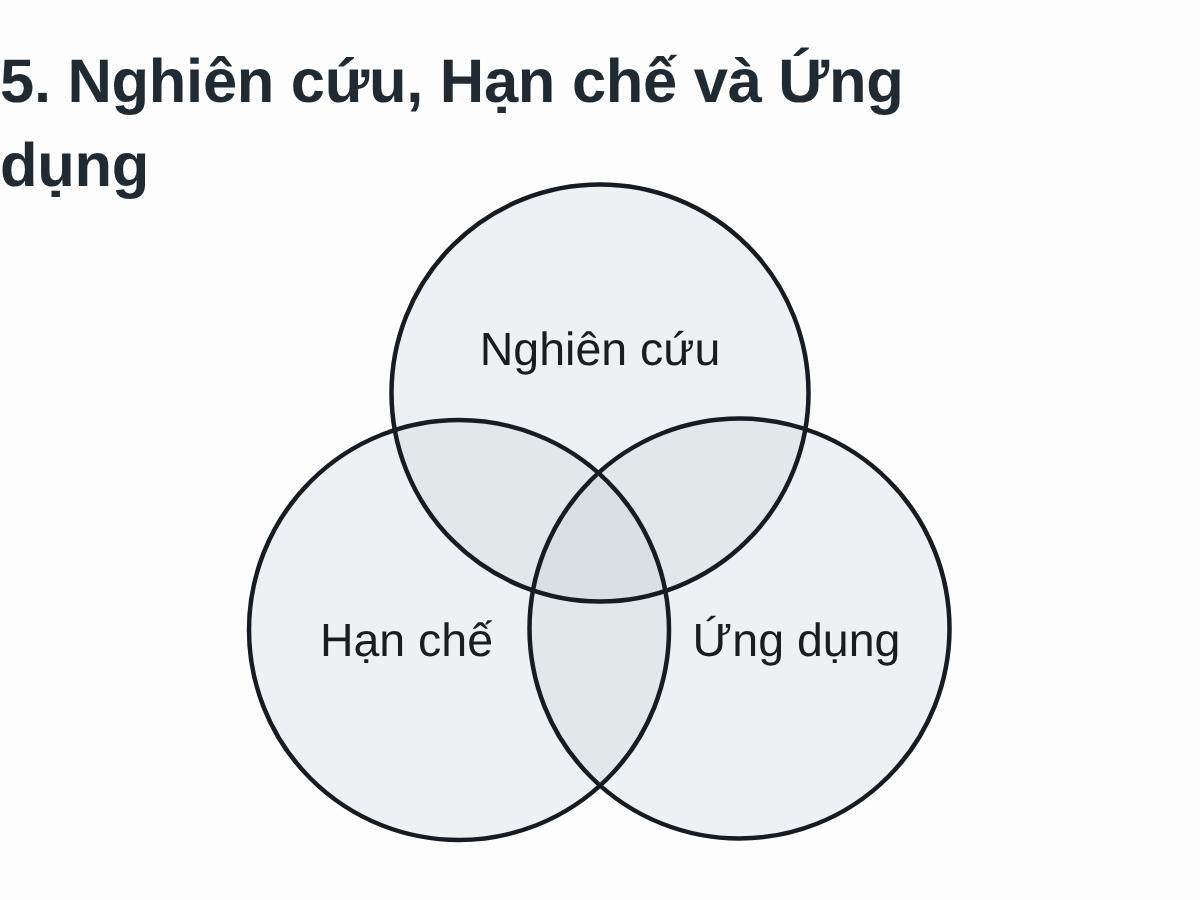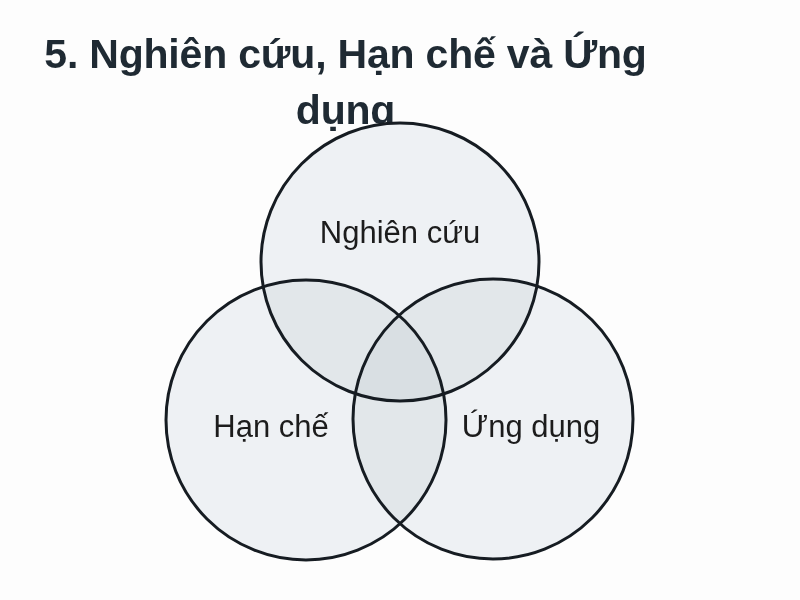--- a/index.html
+++ b/index.html
@@ -14,21 +14,20 @@
       position: relative;
       width: 800px;
       height: 600px;
       background: #fdfdfd;
     }
     .title {
       position: absolute;
       left: 0;
       top: 26px;
       width: 691px;
-      text-align: center;
       font-family: "Liberation Sans", sans-serif;
       font-weight: bold;
       font-size: 41px;
       line-height: 56px;
       color: #1f2a33;
       letter-spacing: -0.2px;
       margin: 0;
     }
     svg.venn {
       position: absolute;

